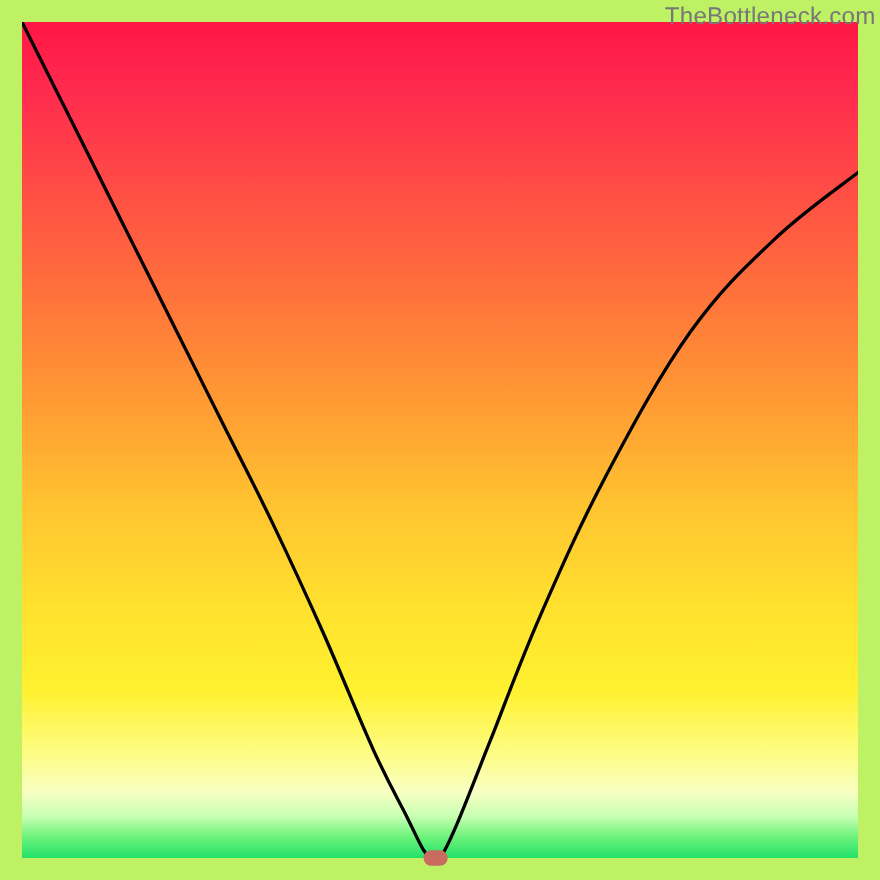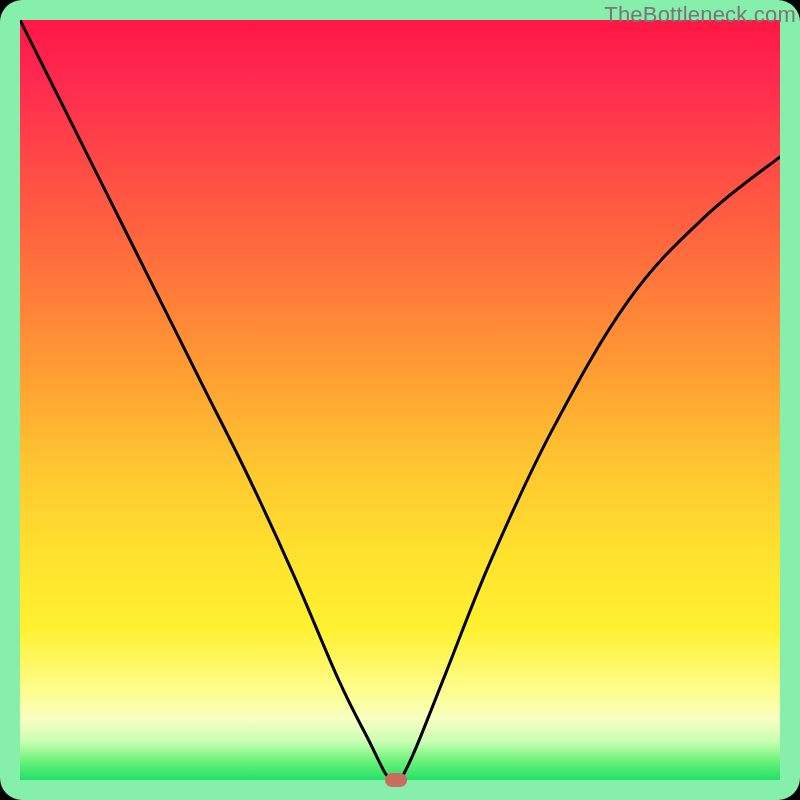--- a/index.html
+++ b/index.html
@@ -8,22 +8,21 @@
     width: 800px;
     height: 800px;
     background: #000;
     overflow: hidden;
     font-family: Arial, Helvetica, sans-serif;
   }
   .frame {
     position: relative;
     width: 800px;
     height: 800px;
-    background: #86efac;
-    border-radius: 22px;
+    background: #bef264;
   }
   .plot-area {
     position: absolute;
     left: 20px;
     top: 20px;
     width: 760px;
     height: 760px;
     background: linear-gradient(
       to bottom,
       #ff1744 0%,

